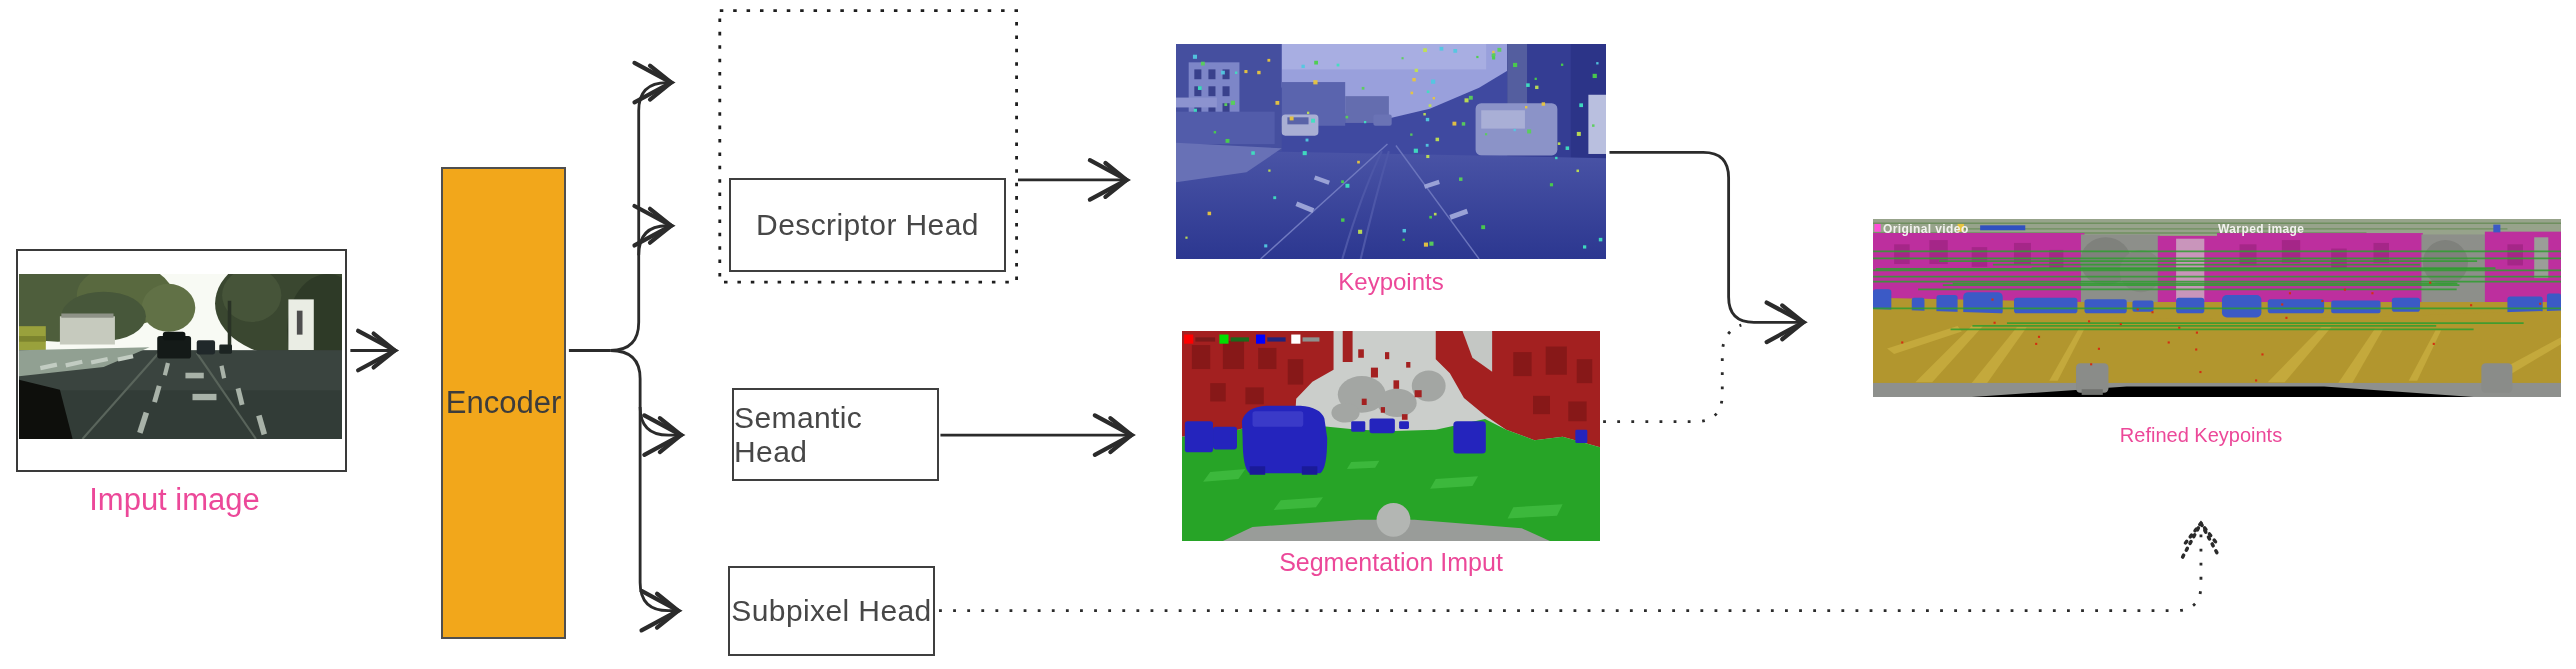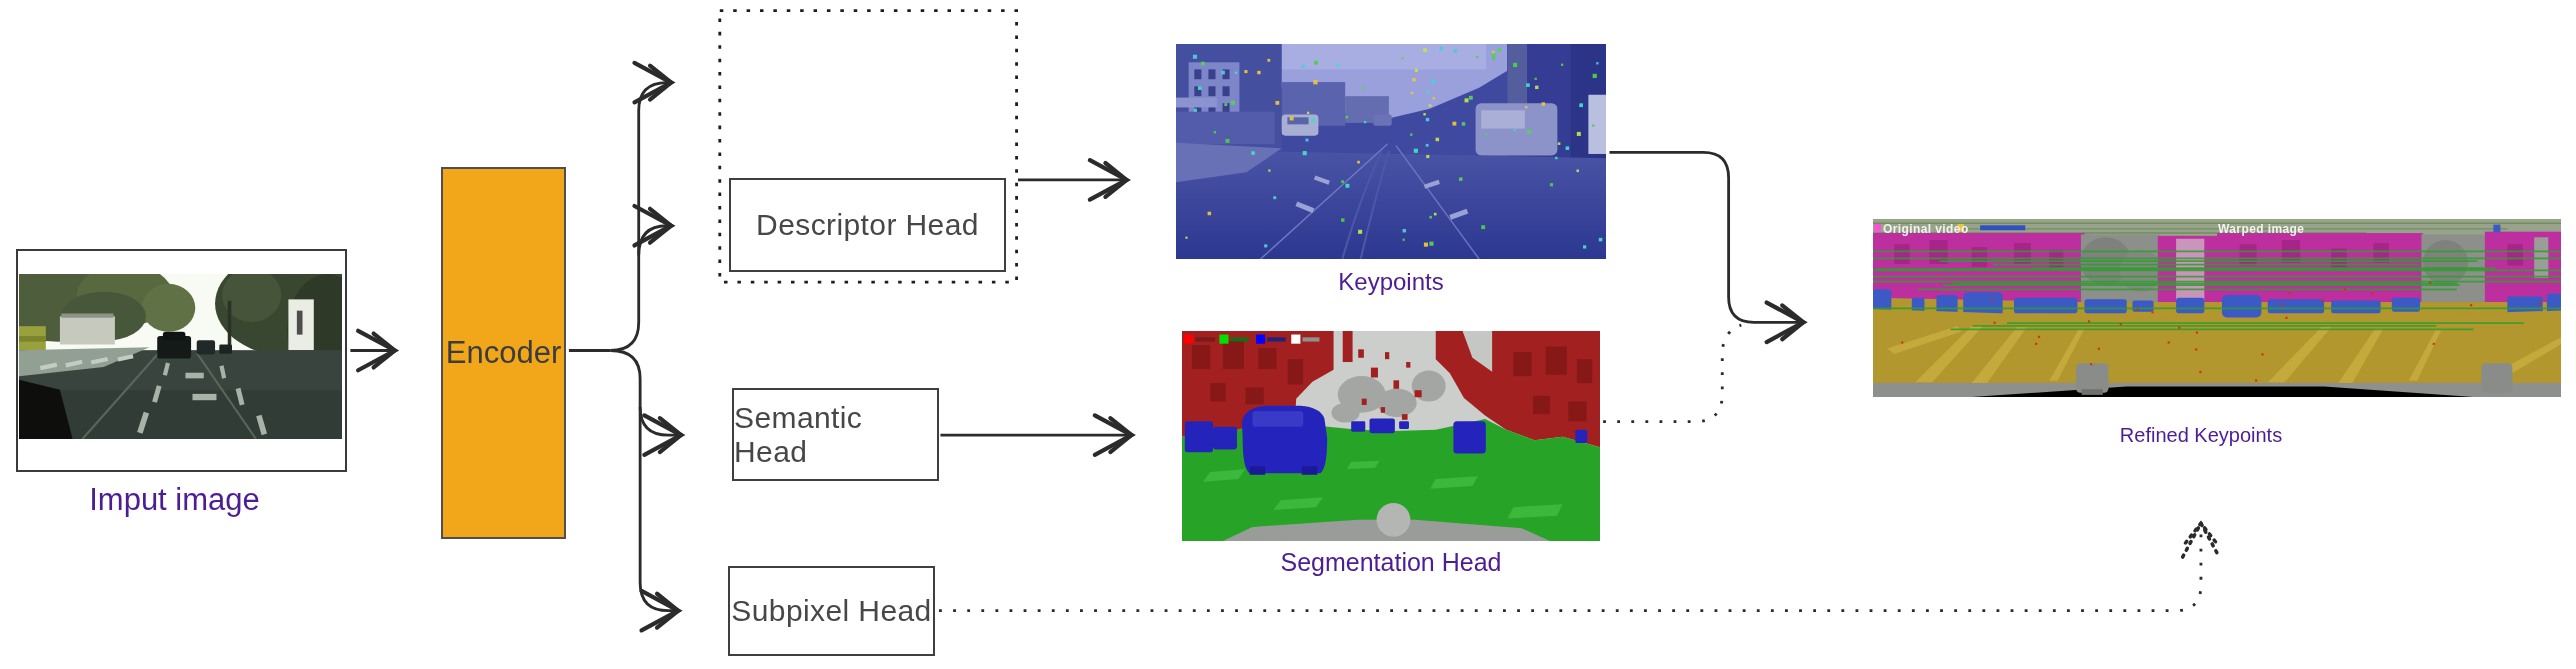--- a/index.html
+++ b/index.html
@@ -4,21 +4,21 @@
 <style>
   html,body{margin:0;padding:0;background:#ffffff;}
   body{width:2576px;height:670px;overflow:hidden;font-family:"Liberation Sans",sans-serif;}
   .canvas{position:relative;width:2576px;height:670px;background:#fff;}
   #connectors{position:absolute;left:0;top:0;width:2576px;height:670px;z-index:1;}
   .node{position:absolute;box-sizing:border-box;z-index:2;}
   .box{background:#fff;border:2.8px solid #3f3f3f;display:flex;align-items:center;justify-content:center;color:#474747;}
   .head-label{font-size:30px;letter-spacing:0.4px;}
   .encoder{background:#f2a71b;border:2.1px solid #4f4f4f;display:flex;align-items:center;justify-content:center;}
   .encoder-label{font-size:31px;color:#3c3c3c;}
-  .caption{position:absolute;text-align:center;color:#4c1d95;z-index:2;}
+  .caption{position:absolute;text-align:center;color:#ec4899;z-index:2;}
   .imgframe{background:#fff;border:2.8px solid #3a3a3a;}
   .photo{position:absolute;overflow:hidden;}
   .photo svg{display:block;width:100%;height:100%;}
   .ovl{position:absolute;color:#f2f2ee;font-size:12px;font-weight:bold;letter-spacing:0.4px;z-index:3;white-space:nowrap;}
 </style>
 </head>
 <body>
 
 <div class="canvas">
 
@@ -104,21 +104,21 @@
         <rect x="196" y="88" width="48" height="32" rx="4" fill="#141a18"></rect>
         <rect x="204" y="82" width="32" height="12" rx="4" fill="#0e1412"></rect>
         <rect x="252" y="94" width="26" height="20" rx="3" fill="#20282a"></rect>
         <rect x="284" y="100" width="18" height="13" rx="2" fill="#1c2422"></rect>
         <polygon points="0,150 58,164 76,234 0,234" fill="#0e0f0c"></polygon>
       </svg>
     </div>
   </div>
   <div class="caption" style="left:9px;top:482px;width:331px;font-size:31px;">Imput image</div>
 
-  <div class="node encoder" style="left:441px;top:167px;width:125px;height:372px;">
+  <div class="node encoder" style="left:441px;top:167px;width:125px;height:472px;">
     <span class="encoder-label">Encoder</span>
   </div>
 
   <div class="node box" style="left:732px;top:388px;width:207px;height:93px;">
     <span class="head-label">Semantic Head</span>
   </div>
   <div class="node box" style="left:729px;top:178px;width:277px;height:94px;">
     <span class="head-label">Descriptor Head</span>
   </div>
   <div class="node box" style="left:728px;top:566px;width:207px;height:90px;">
@@ -342,21 +342,21 @@
         <rect x="19" y="9" width="28" height="6" fill="#7a1a1a"></rect>
         <rect x="53" y="5" width="13" height="13" fill="#00e000"></rect>
         <rect x="69" y="9" width="26" height="6" fill="#1a6a1a"></rect>
         <rect x="105" y="5" width="13" height="13" fill="#0000fe"></rect>
         <rect x="121" y="9" width="26" height="6" fill="#22227a"></rect>
         <rect x="155" y="5" width="13" height="13" fill="#ffffff"></rect>
         <rect x="171" y="9" width="24" height="6" fill="#8e918e"></rect>
       </g>
     </svg>
   </div>
-  <div class="caption" style="left:1182px;top:548px;width:418px;font-size:25px;">Segmentation Head</div>
+  <div class="caption" style="left:1182px;top:548px;width:418px;font-size:25px;">Segmentation Imput</div>
 
   <div class="node photo" style="left:1857px;top:219px;width:688px;height:178px;margin-left:16px;">
     <svg viewBox="0 0 976 253" preserveAspectRatio="none" xmlns="http://www.w3.org/2000/svg">
       <rect x="0" y="0" width="976" height="253" fill="#b2962e"></rect>
       <rect x="0" y="0" width="976" height="24" fill="#97a38b"></rect>
       <g stroke="#6f8f5f" stroke-width="2">
         <line x1="0" y1="6" x2="976" y2="6"></line>
           <line x1="120" y1="14" x2="900" y2="14"></line>
           <line x1="0" y1="20" x2="700" y2="20"></line>
       </g>

